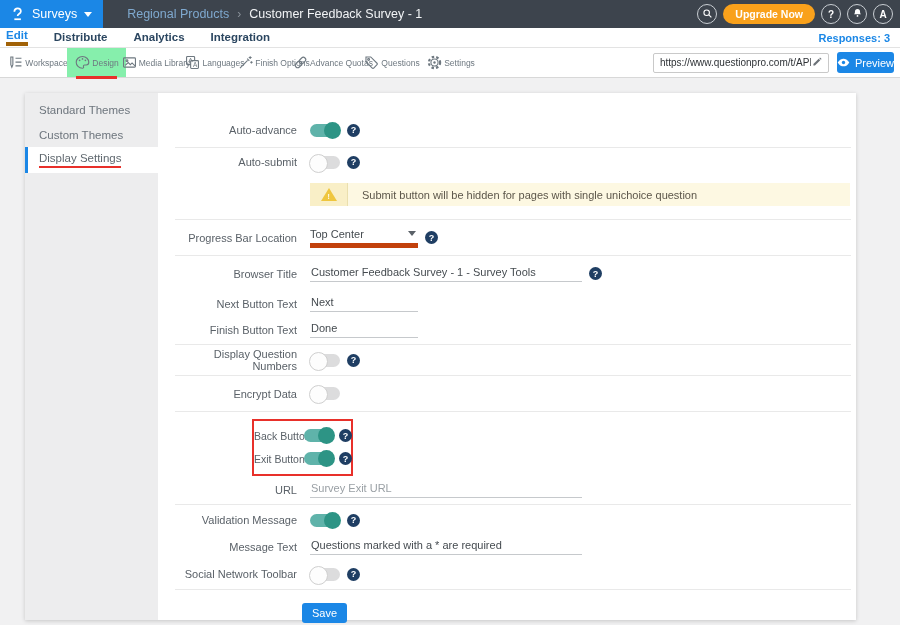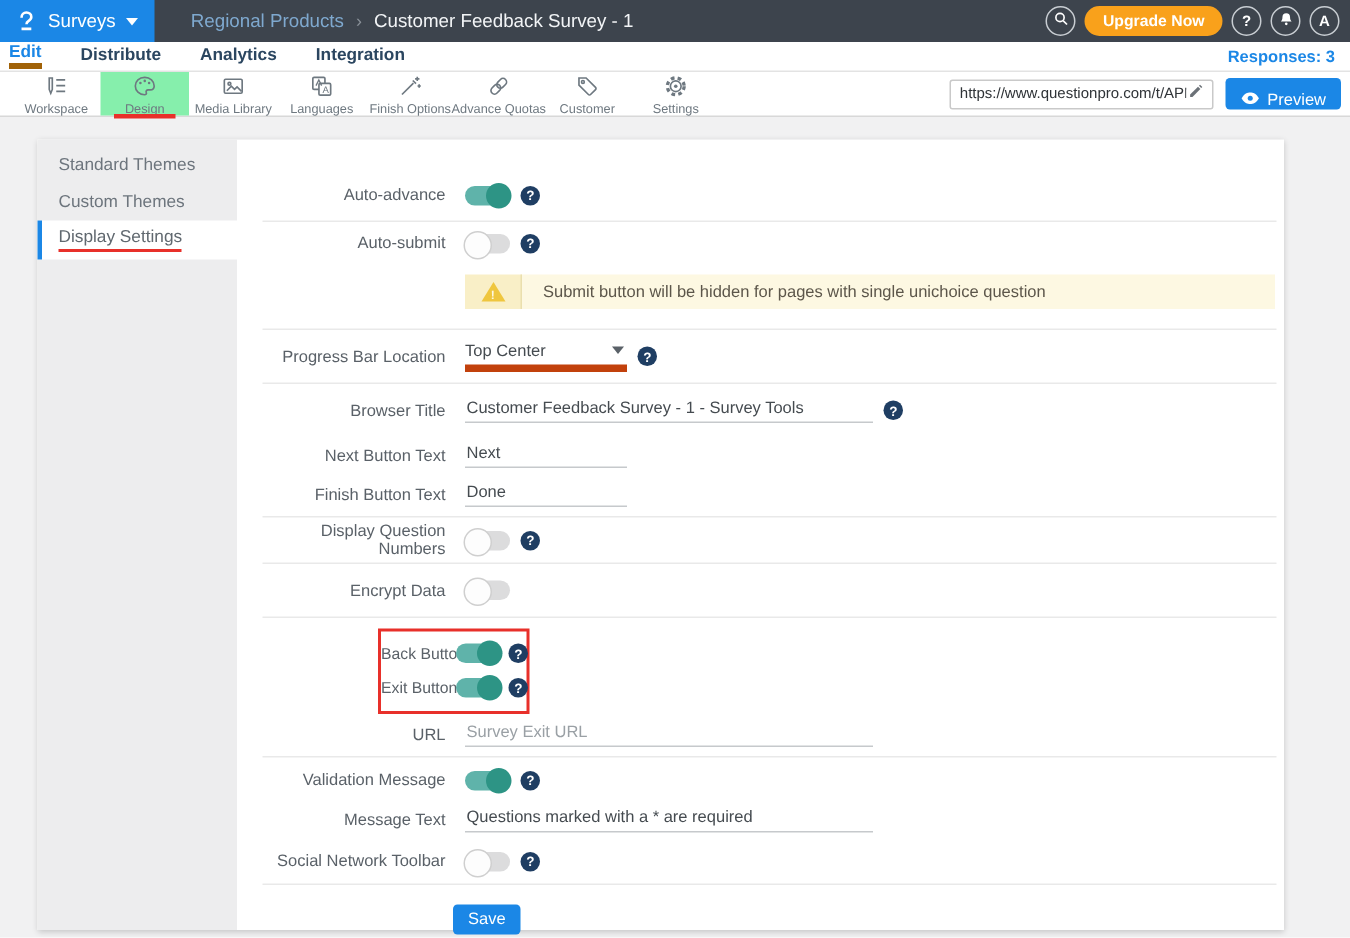--- a/index.html
+++ b/index.html
@@ -21,29 +21,29 @@
   .upgrade-btn { height:20px; background:#f9a11b; border:none; border-radius:10px; color:#fff; font-weight:bold; font-size:10.5px; padding:0 12px; display:flex; align-items:center; cursor:pointer; font-family:"Liberation Sans",sans-serif; }
 
   
   .nav2 { height:20px; background:#fff; border-bottom:1px solid #e3e3e3; display:flex; align-items:center; padding:0 10px 0 6px; }
   .nav2-item { font-size:11.5px; font-weight:bold; color:#2b4660; margin-right:26px; cursor:pointer; padding-bottom:1px; }
   .nav2-item.active { color:#1b87e6; border-bottom:4px solid #a16207; }
   .responses { margin-left:auto; font-size:11px; font-weight:bold; color:#1b87e6; }
 
   
   .toolbar { height:30px; background:#fff; border-bottom:1px solid #d8d8d8; display:flex; align-items:stretch; padding-left:8px; }
-  .titem { width:59px; display:flex; flex-direction:column; align-items:center; justify-content:center; gap:1px; cursor:pointer; position:relative; }
+  .titem { width:59px; display:flex; flex-direction:row; align-items:center; justify-content:center; gap:1px; cursor:pointer; position:relative; }
   .titem .tlabel { font-size:8.5px; color:#6e7880; white-space:nowrap; }
   .titem svg { display:block; }
   .titem.active { background:#86efac; }
   .titem.active::after { content:""; position:absolute; bottom:-2px; left:9px; width:41px; height:3px; background:#e8302a; }
   .tb-right { margin-left:auto; display:flex; align-items:center; gap:8px; padding-right:6px; }
   .url-box { width:176px; height:20px; border:1px solid #c9c9c9; border-radius:2px; display:flex; align-items:center; padding:0 5px 0 6px; background:#fff; }
   .url-box input { flex:1; border:none; outline:none; font-size:10px; color:#2f3337; font-family:"Liberation Sans",sans-serif; background:transparent; min-width:0; }
-  .preview-btn { height:21px; background:#1b87e6; color:#fff; border:none; border-radius:3px; font-size:11px; display:flex; align-items:flex-end; gap:5px; padding:0 10px; cursor:pointer; font-family:"Liberation Sans",sans-serif; }
+  .preview-btn { height:21px; background:#1b87e6; color:#fff; border:none; border-radius:3px; font-size:11px; display:flex; align-items:center; gap:5px; padding:0 0; cursor:pointer; font-family:"Liberation Sans",sans-serif; }
 
   
   .card { position:absolute; left:25px; top:93px; width:831px; height:527px; background:#fff; box-shadow:0 1px 4px rgba(0,0,0,.18); display:flex; }
   .sidebar { width:133px; background:#ededee; flex-shrink:0; }
   .sitem { height:25px; display:flex; align-items:center; padding-left:14px; font-size:11.5px; color:#6d757d; cursor:pointer; }
   .sitem:first-child { margin-top:4px; }
   .sitem.active { background:#fff; border-left:3px solid #1b87e6; padding-left:11px; height:26px; color:#60686f; }
   .sitem.active .slabel { border-bottom:2px solid #e8302a; padding-bottom:2px; }
 
   
@@ -198,21 +198,21 @@
     </span>
     <span class="tlabel">Advance Quotas</span>
   </div>
   <div class="titem">
     <span>
       <svg width="17" height="17" viewBox="0 0 20 20" stroke="#6e7880" stroke-width="1.3" fill="none">
         <path d="M3.5 3.5 h5.6 l7.4 7.4 a1.2 1.2 0 0 1 0 1.7 l-3.9 3.9 a1.2 1.2 0 0 1 -1.7 0 L3.5 9.1 z"></path>
         <circle cx="6.6" cy="6.6" r="1.1"></circle>
       </svg>
     </span>
-    <span class="tlabel">Customer</span>
+    <span class="tlabel">Questions</span>
   </div>
   <div class="titem">
     <span>
       <svg width="17" height="17" viewBox="0 0 20 20" fill="none">
         <circle cx="10" cy="10" r="6.6" stroke="#6e7880" stroke-width="2.6" stroke-dasharray="2.9 2.5"></circle>
         <circle cx="10" cy="10" r="4.2" stroke="#6e7880" stroke-width="1.3"></circle>
         <circle cx="10" cy="10" r="1.4" fill="#6e7880"></circle>
       </svg>
     </span>
     <span class="tlabel">Settings</span>

